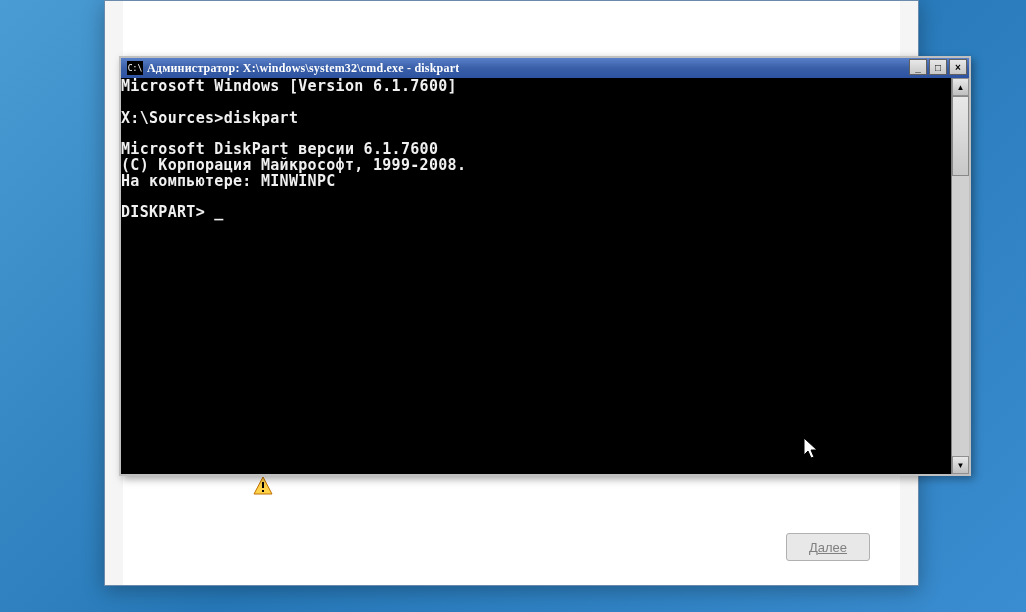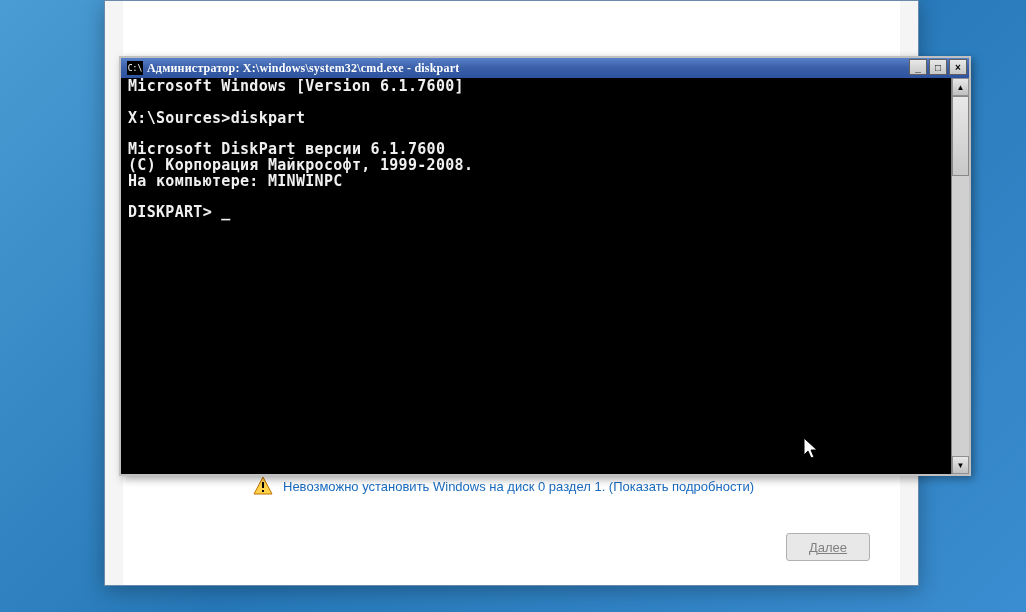--- a/index.html
+++ b/index.html
@@ -141,21 +141,21 @@
       font-weight: bold;
       color: #000;
     }
     .cmd-body {
       height: calc(100% - 20px);
       background: #000;
       display: flex;
     }
     .cmd-content {
       flex: 1;
-      padding: 1px 7px;
+      padding: 1px 0;
       font-family: "Lucida Console", "Consolas", monospace;
       font-size: 15px;
       font-weight: bold;
       color: #f0f0f0;
       line-height: 1.05;
       white-space: pre;
       overflow: hidden;
       letter-spacing: 0.3px;
     }
     .cmd-scrollbar {
@@ -205,21 +205,20 @@
 <div class="bg-swoosh2"></div>
 
 <div class="installer-window">
   <div class="installer-content">
     <div class="warning-row">
       <svg class="warning-icon" viewBox="0 0 20 20">
         <polygon points="10,1 19,18 1,18" fill="#ffd24a" stroke="#c07000" stroke-width="1"></polygon>
         <rect x="9" y="6" width="2" height="6" fill="#000"></rect>
         <rect x="9" y="14" width="2" height="2" fill="#000"></rect>
       </svg>
-      <a class="warning-text">Невозможно установить Windows на диск 0 раздел 1. (Показать подробности)</a>
     </div>
     <div class="next-button">
       <span>Д</span>
         <span>алее</span>
     </div>
   </div>
 </div>
 
 <div class="cmd-window">
   <div class="cmd-titlebar">

